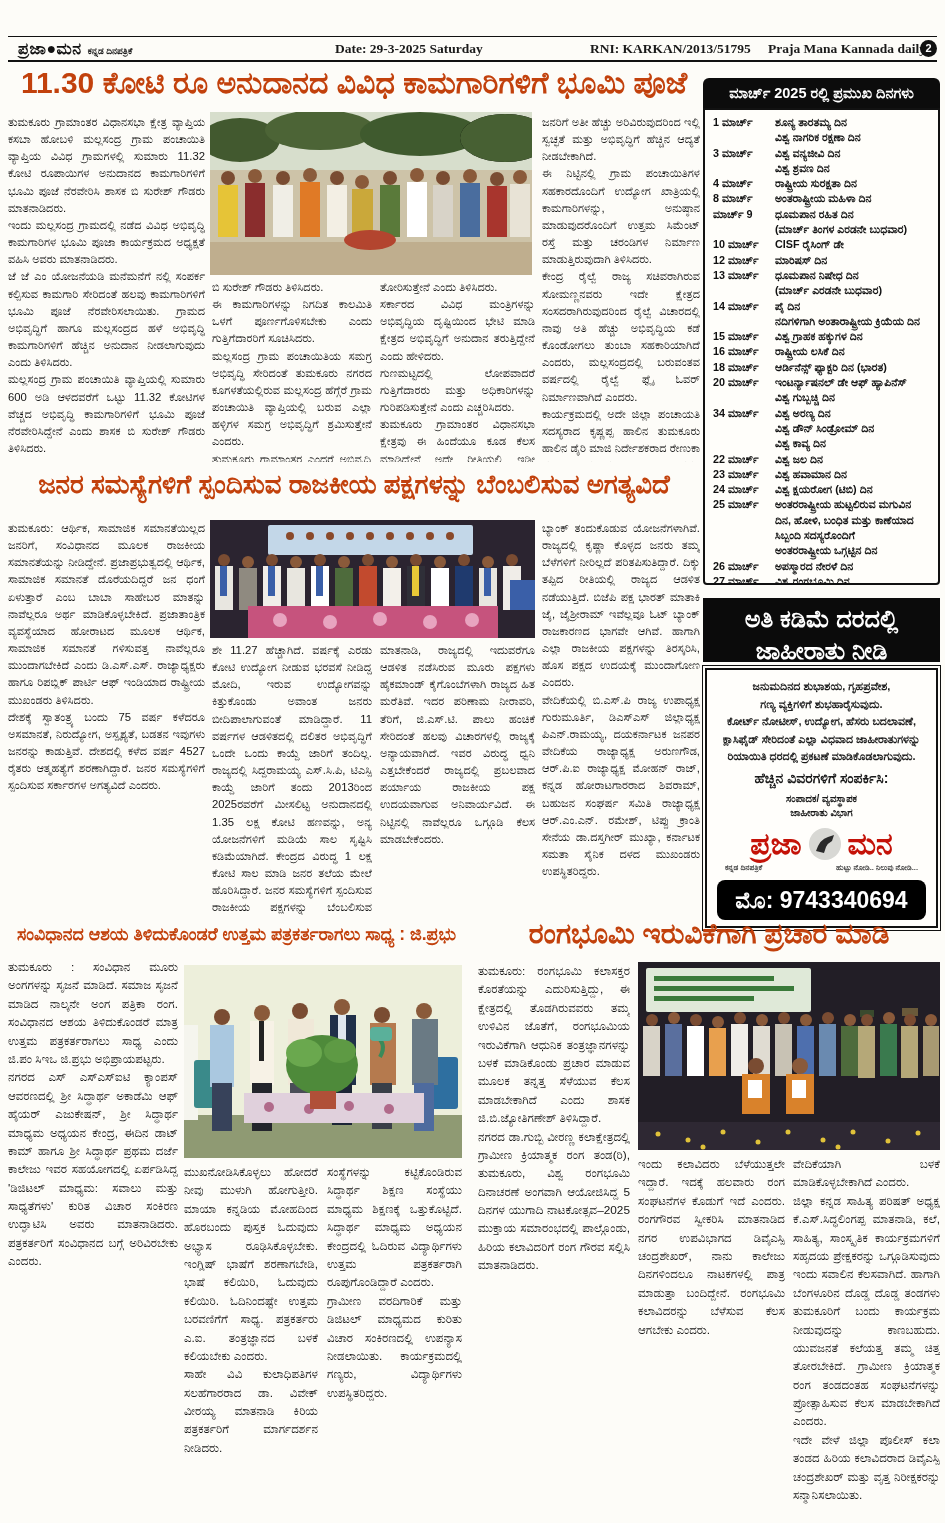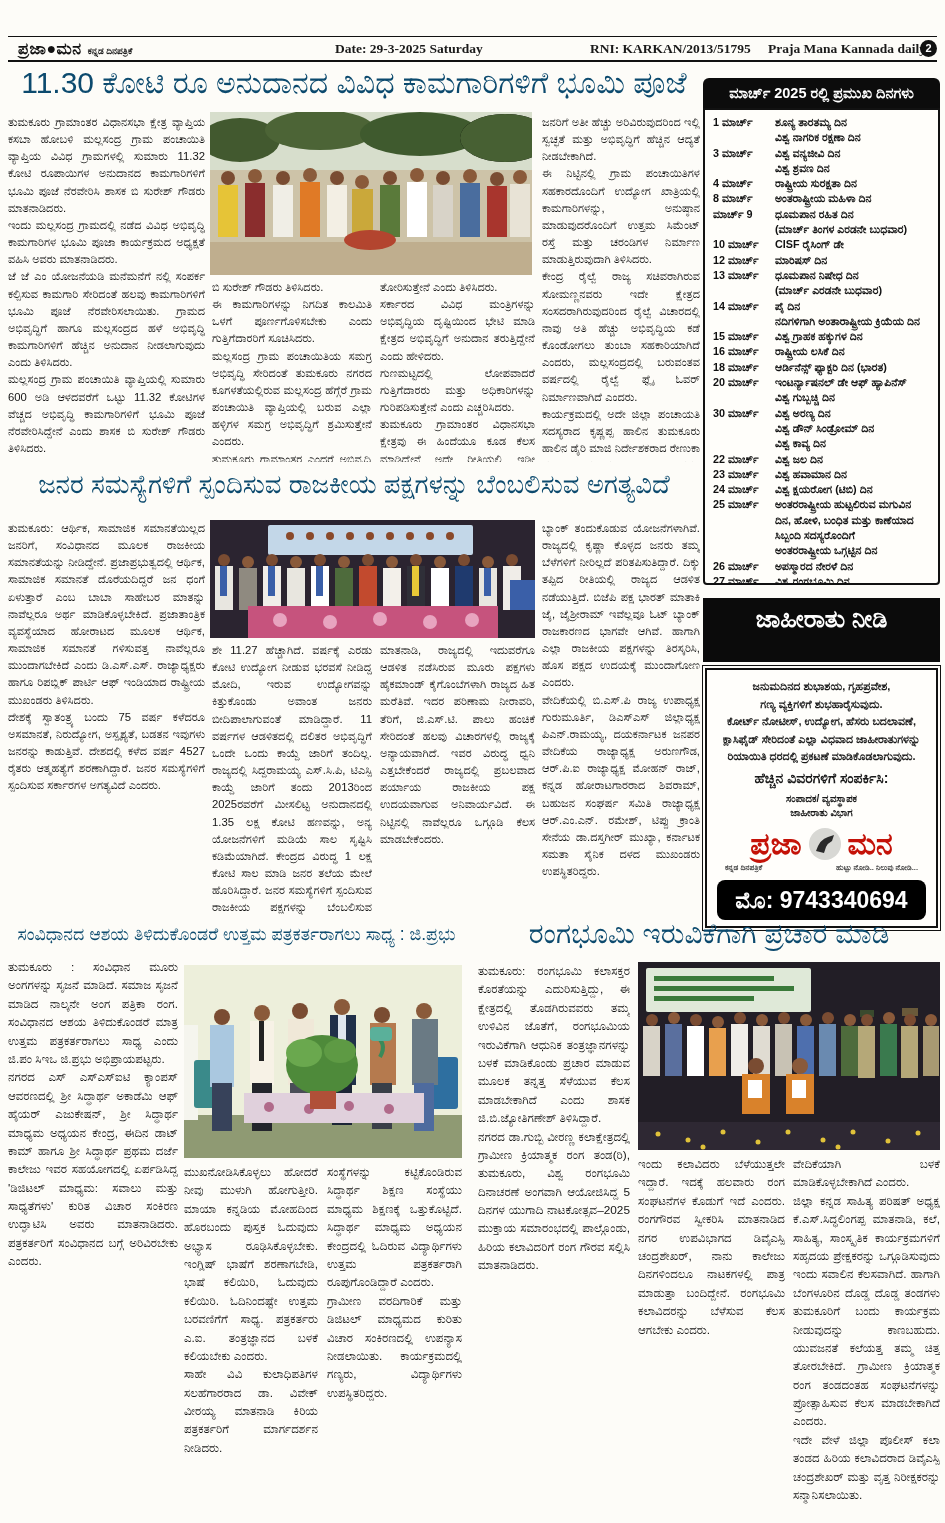--- a/index.html
+++ b/index.html
@@ -11,21 +11,21 @@
   }
   .abs{position:absolute;}
   
   .rule{background:#111;}
   .masthead{font-weight:bold;font-size:16px;color:#111;letter-spacing:.5px;}
   .masthead-sub{font-size:9px;font-weight:bold;margin-left:6px;}
   .hdr-txt{font-family:"Liberation Serif","DejaVu Serif",serif;font-weight:bold;font-size:13.5px;}
   .pageno{width:17px;height:17px;border-radius:50%;background:#111;color:#fff;
     font-size:11px;font-weight:bold;text-align:center;line-height:17px;}
   
-  .headline{color:#0c4a6e;font-weight:400;text-align:center;line-height:1.15;}
+  .headline{color:#c2410c;font-weight:700;text-align:center;line-height:1.15;}
   
   .col{font-size:11.3px;line-height:1.52;text-align:justify;white-space:pre-line;
     overflow:hidden;color:#141414;}
   .col-lg{font-size:11.8px;line-height:1.56;}
   
   .march-title{background:#0c0c0c;color:#fff;font-weight:bold;font-size:14.5px;
     text-align:center;line-height:30px;border-radius:6px 6px 0 0;}
   .march-box{border:2px solid #111;border-radius:0 0 4px 4px;background:#fffefa;
     padding:5px 6px 4px 8px;box-sizing:border-box;overflow:hidden;}
   .march-row{display:flex;font-size:10.8px;line-height:15.3px;font-weight:bold;color:#111;}
@@ -197,21 +197,21 @@
   </div>
     <div class="march-row">
     <span class="march-d">20 ಮಾರ್ಚ್</span>
     <span class="march-t">ಇಂಟರ್ನ್ಯಾಷನಲ್ ಡೇ ಆಫ್ ಹ್ಯಾಪಿನೆಸ್</span>
   </div>
     <div class="march-row">
     <span class="march-d"></span>
     <span class="march-t">ವಿಶ್ವ ಗುಬ್ಬಚ್ಚಿ ದಿನ</span>
   </div>
     <div class="march-row">
-    <span class="march-d">30 ಮಾರ್ಚ್</span>
+    <span class="march-d">34 ಮಾರ್ಚ್</span>
     <span class="march-t">ವಿಶ್ವ ಅರಣ್ಯ ದಿನ</span>
   </div>
     <div class="march-row">
     <span class="march-d"></span>
     <span class="march-t">ವಿಶ್ವ ಡೌನ್ ಸಿಂಡ್ರೋಮ್ ದಿನ</span>
   </div>
     <div class="march-row">
     <span class="march-d"></span>
     <span class="march-t">ವಿಶ್ವ ಕಾವ್ಯ ದಿನ</span>
   </div>
@@ -247,20 +247,21 @@
     <span class="march-d">26 ಮಾರ್ಚ್</span>
     <span class="march-t">ಅಪಸ್ಮಾರದ ನೇರಳೆ ದಿನ</span>
   </div>
     <div class="march-row">
     <span class="march-d">27 ಮಾರ್ಚ್</span>
     <span class="march-t">ವಿಶ್ವ ರಂಗಭೂಮಿ ದಿನ</span>
   </div>
   </div>
 
 <div class="abs ad-head" style="left:703px;top:598px;width:237px;height:64px;">
+  <div>ಅತಿ ಕಡಿಮೆ ದರದಲ್ಲಿ</div>
   <div>ಜಾಹೀರಾತು ನೀಡಿ</div>
 </div>
 <div class="abs ad-box" style="left:705px;top:668px;width:233px;height:260px;">
   <div class="ad-line" style="white-space:pre-line;">ಜನುಮದಿನದ ಶುಭಾಶಯ, ಗೃಹಪ್ರವೇಶ,
 ಗಣ್ಯ ವ್ಯಕ್ತಿಗಳಿಗೆ ಶುಭಹಾರೈಸುವುದು.
 ಕೋರ್ಟ್ ನೋಟೀಸ್, ಉದ್ಯೋಗ, ಹೆಸರು ಬದಲಾವಣೆ,
 ಕ್ಲಾಸಿಫೈಡ್ ಸೇರಿದಂತೆ ಎಲ್ಲಾ ವಿಧವಾದ ಜಾಹೀರಾತುಗಳನ್ನು
 ರಿಯಾಯಿತಿ ಧರದಲ್ಲಿ ಪ್ರಕಟಣೆ ಮಾಡಿಕೊಡಲಾಗುವುದು.</div>
   <div class="ad-contact">ಹೆಚ್ಚಿನ ವಿವರಗಳಿಗೆ ಸಂಪರ್ಕಿಸಿ:</div>
   <div class="ad-role">ಸಂಪಾದಕ/ ವ್ಯವಸ್ಥಾಪಕ</div>

